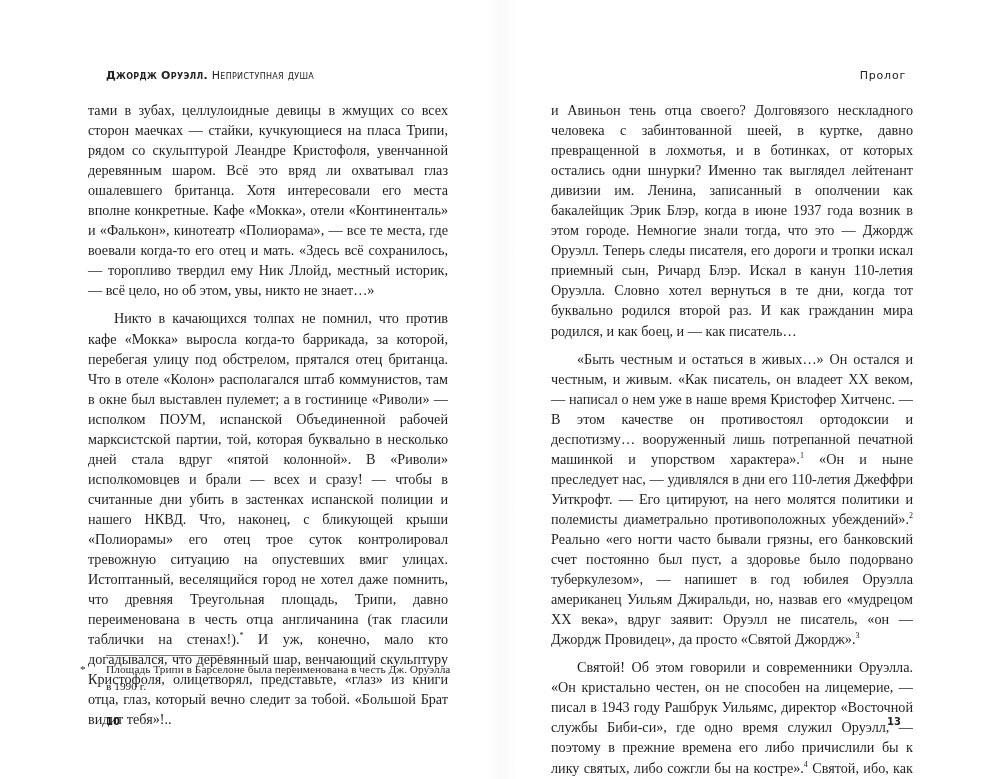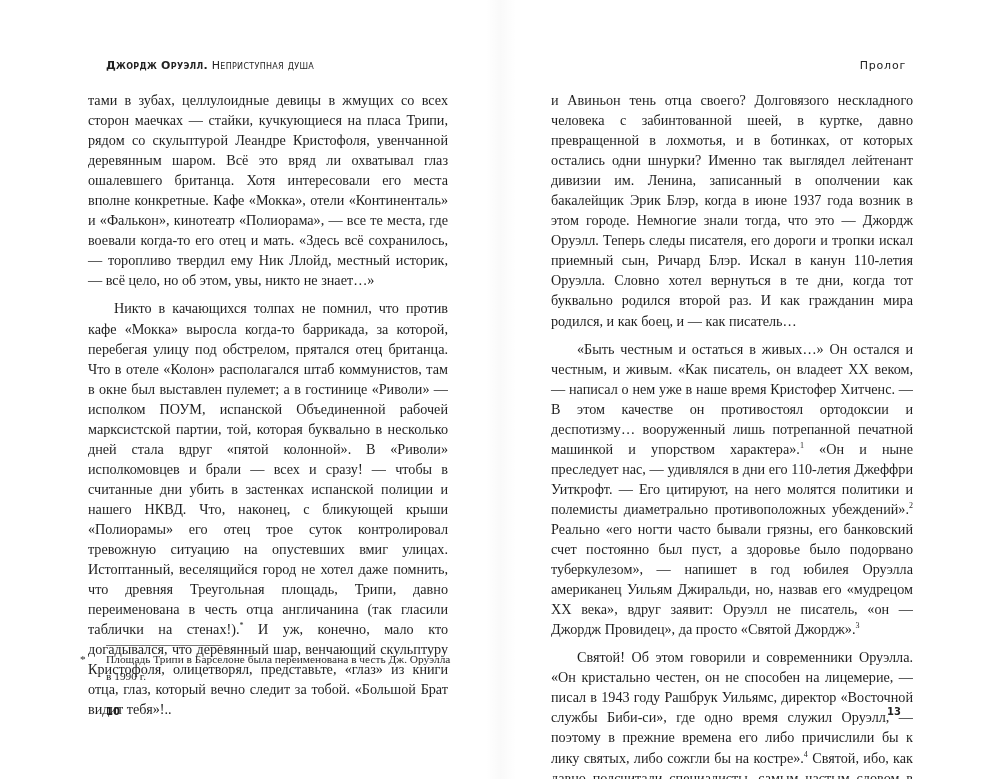--- a/index.html
+++ b/index.html
@@ -22,21 +22,21 @@
       background: #ffffff;
     }
     .gutter {
       position: absolute;
       left: 486px; top: 0;
       width: 30px; height: 779px;
       background: linear-gradient(to right, rgba(0,0,0,0) 0%, rgba(0,0,0,0.025) 50%, rgba(0,0,0,0) 100%);
     }
     .page {
       position: absolute;
-      top: 6px;
+      top: 16px;
       height: 562px;
     }
     .page.left { left: 0; width: 500px; }
     .page.right { left: 500px; width: 501px; }
 
     .running-head {
       position: absolute;
       top: 53px;
       font-family: "DejaVu Sans", sans-serif;
       font-size: 11px;

